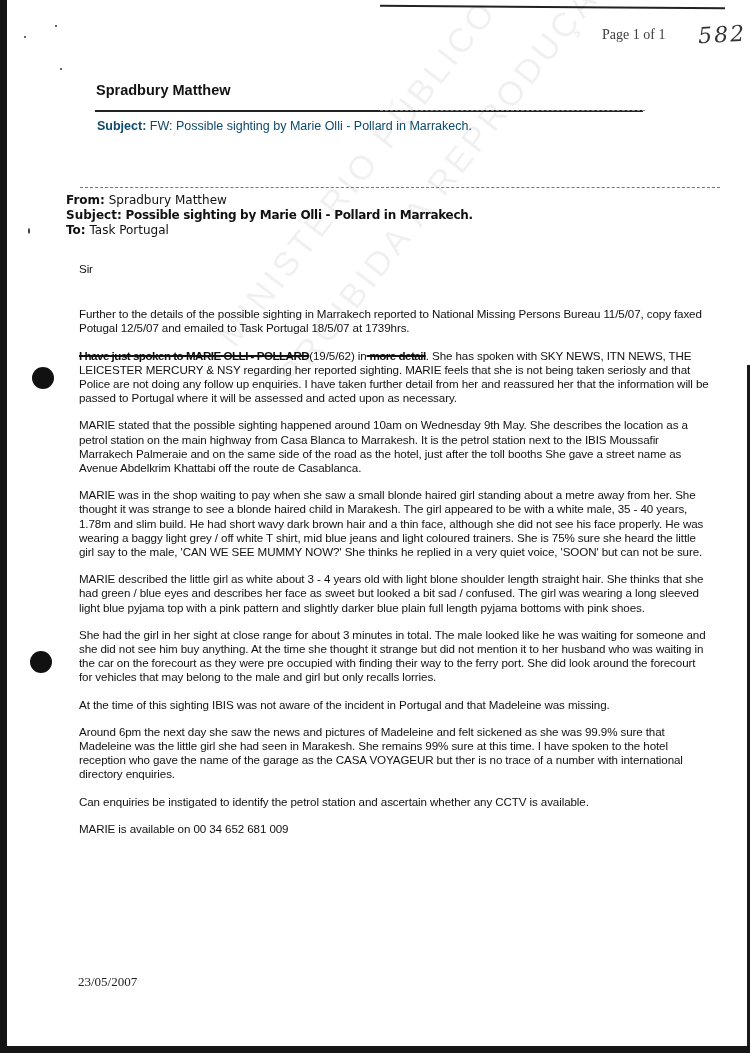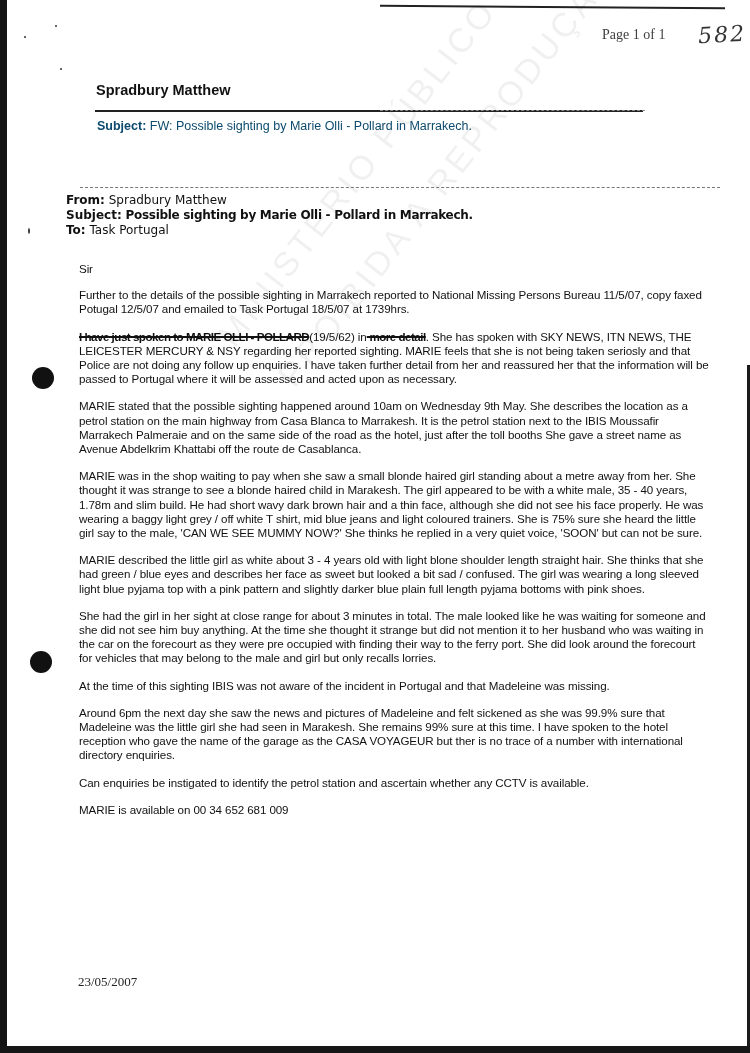--- a/index.html
+++ b/index.html
@@ -69,21 +69,21 @@
 
 <div class="rule2"></div>
 
 <div class="hdr">
   <div><span class="lbl">From:</span> <span>Spradbury Matthew</span></div>
   <div><span class="lbl">Subject:</span> <span class="subj-val">Possible sighting by Marie Olli - Pollard in Marrakech.</span></div>
   <div><span class="lbl">To:</span> <span>Task Portugal</span></div>
 </div>
 
 <div class="body">
-  <p style="margin-bottom:12px;">Sir</p>
+  <p style="margin-bottom:31px;">Sir</p>
   <p>Further to the details of the possible sighting in Marrakech reported to National Missing Persons Bureau 11/5/07, copy  faxed Potugal 12/5/07 and emailed to Task Portugal 18/5/07 at 1739hrs.</p>
   <p>
     <span class="redact">I have just spoken to MARIE  OLLI - POLLARD</span><span>(19/5/62) </span><span>in</span><span class="redact"> more detail</span><span>. She has spoken with SKY NEWS, ITN NEWS, THE LEICESTER MERCURY &amp; NSY regarding her reported sighting. MARIE feels that she is not being taken seriosly and that Police are not doing any follow up enquiries. I have taken further detail from her and reassured her that the information will be passed to Portugal where it will be assessed and acted upon as necessary.</span>
   </p>
   <p>MARIE stated that the possible sighting happened around 10am on Wednesday 9th May. She describes the location as a petrol station on the main highway from Casa Blanca to Marrakesh. It is the petrol station next to the IBIS Moussafir Marrakech Palmeraie and on the same side of the road as the hotel, just after the toll booths She gave a street name as Avenue Abdelkrim Khattabi off the route de Casablanca.</p>
   <p>MARIE was in the shop waiting to pay when she saw a small blonde haired girl standing about a metre away from her. She thought it was strange to see a blonde haired child in Marakesh. The girl appeared to be with a white male, 35 - 40 years, 1.78m and slim build. He had short wavy dark brown hair and a thin face, although she did not see his face properly. He was wearing a baggy light grey / off white T shirt, mid blue jeans and light coloured trainers. She is 75% sure she heard the little girl say to the male, 'CAN WE SEE MUMMY NOW?' She thinks he replied in a very quiet voice, 'SOON' but can not be sure.</p>
   <p>MARIE described the little girl as white about 3 - 4 years old with light blone shoulder length straight hair. She thinks that she had green / blue eyes and describes her face as sweet but looked a bit sad / confused. The girl was wearing a long sleeved light blue pyjama top with a pink pattern and slightly darker blue plain full length pyjama bottoms with pink shoes.</p>
   <p>She had the girl in her sight at close range for about 3 minutes in total. The male looked like he was waiting for someone and she did not see him buy anything. At the time she thought it strange but did not mention it to her husband who was waiting in the car on the forecourt as they were pre occupied with finding their way to the ferry port. She did look around the forecourt for vehicles that may belong to the male and girl but only recalls lorries.</p>
   <p>At the time of this sighting IBIS was not aware of the incident in Portugal and that Madeleine was missing.</p>
   <p>Around 6pm the next day she saw the news and pictures of Madeleine and felt sickened as she was 99.9% sure that Madeleine was the little girl she had seen in Marakesh. She remains 99% sure at this time. I have spoken to the hotel reception who gave the name of the garage as the CASA VOYAGEUR but ther is no trace of a number with international directory enquiries.</p>

